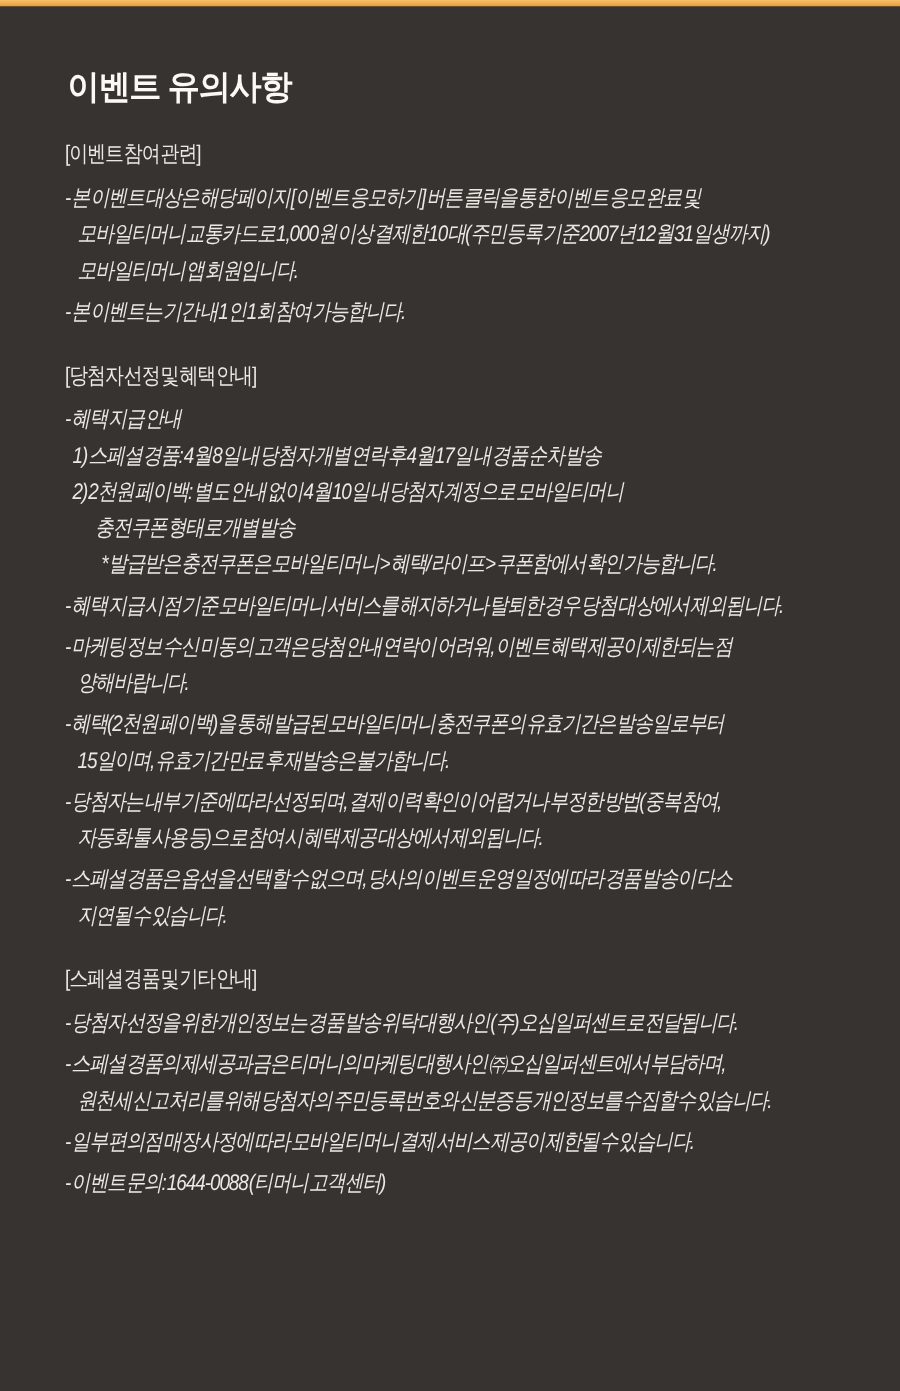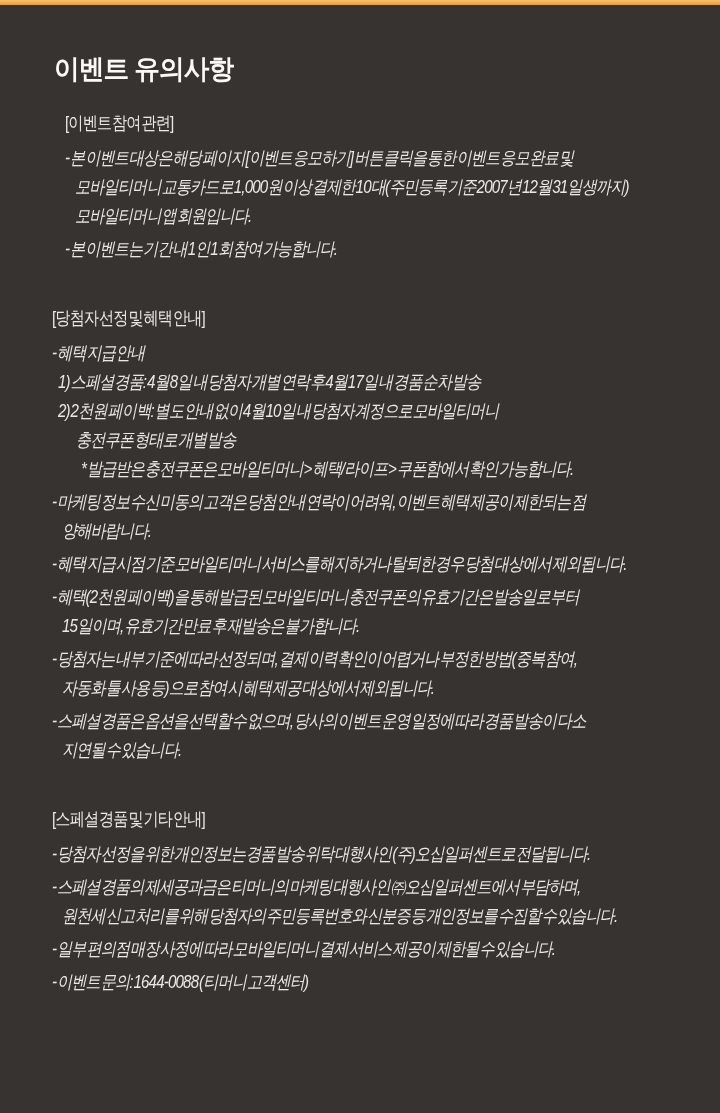--- a/index.html
+++ b/index.html
@@ -40,22 +40,22 @@
     white-space: nowrap;
     transform: scaleX(0.84);
     transform-origin: 0 50%;
   }
   .ln.h  { margin-left: 52px; margin-bottom: 6px; }
   .ln.b  { margin-left: 52px; }
   .ln.c  { margin-left: 62px; }
   .ln.n  { margin-left: 58px; }
   .ln.nc { margin-left: 76px; }
   .ln.s  { margin-left: 81px; }
-  .section { margin-top: 40px; }
-  .section:first-child { margin-top: 0; padding-left: 13px; }
+  .section { margin-top: 22px; }
+  .section:first-child { margin-top: 0; }
   .para { margin-bottom: 4px; font-style: italic; }
   .para:last-child { margin-bottom: 0; }
 </style>
 </head>
 <body>
 
 <div>
   <div class="top-bar"></div>
   <div class="content">
     <div class="page-title">이벤트 유의사항</div>
@@ -74,25 +74,25 @@
         <div class="section">
           <div class="ln h">[당첨자 선정 및 혜택 안내]</div>
           <div class="para">
             <div class="ln b">- 혜택 지급 안내</div>
             <div class="ln n">1) 스페셜 경품: 4월 8일 내 당첨자 개별 연락 후 4월 17일 내 경품 순차 발송</div>
             <div class="ln n">2) 2천원 페이백: 별도 안내 없이 4월 10일 내 당첨자 계정으로 모바일티머니</div>
             <div class="ln nc">충전쿠폰 형태로 개별 발송</div>
             <div class="ln s">* 발급받은 충전쿠폰은 모바일티머니 &gt; 혜택/라이프 &gt; 쿠폰함에서 확인 가능합니다.</div>
           </div>
           <div class="para">
+            <div class="ln b">- 혜택 지급 시점 기준 모바일티머니 서비스를 해지하거나 탈퇴한 경우 당첨 대상에서 제외됩니다.</div>
+          </div>
+          <div class="para">
             <div class="ln b">- 마케팅 정보 수신 미동의 고객은 당첨 안내 연락이 어려워, 이벤트 혜택 제공이 제한되는 점</div>
             <div class="ln c">양해바랍니다.</div>
-          </div>
-          <div class="para">
-            <div class="ln b">- 혜택 지급 시점 기준 모바일티머니 서비스를 해지하거나 탈퇴한 경우 당첨 대상에서 제외됩니다.</div>
           </div>
           <div class="para">
             <div class="ln b">- 혜택(2천원 페이백)을 통해 발급된 모바일티머니 충전쿠폰의 유효기간은 발송일로부터</div>
             <div class="ln c">15일이며, 유효기간 만료 후 재발송은 불가합니다.</div>
           </div>
           <div class="para">
             <div class="ln b">- 당첨자는 내부 기준에 따라 선정되며, 결제 이력 확인이 어렵거나 부정한 방법(중복 참여,</div>
             <div class="ln c">자동화 툴 사용 등)으로 참여 시 혜택 제공 대상에서 제외됩니다.</div>
           </div>
           <div class="para">

